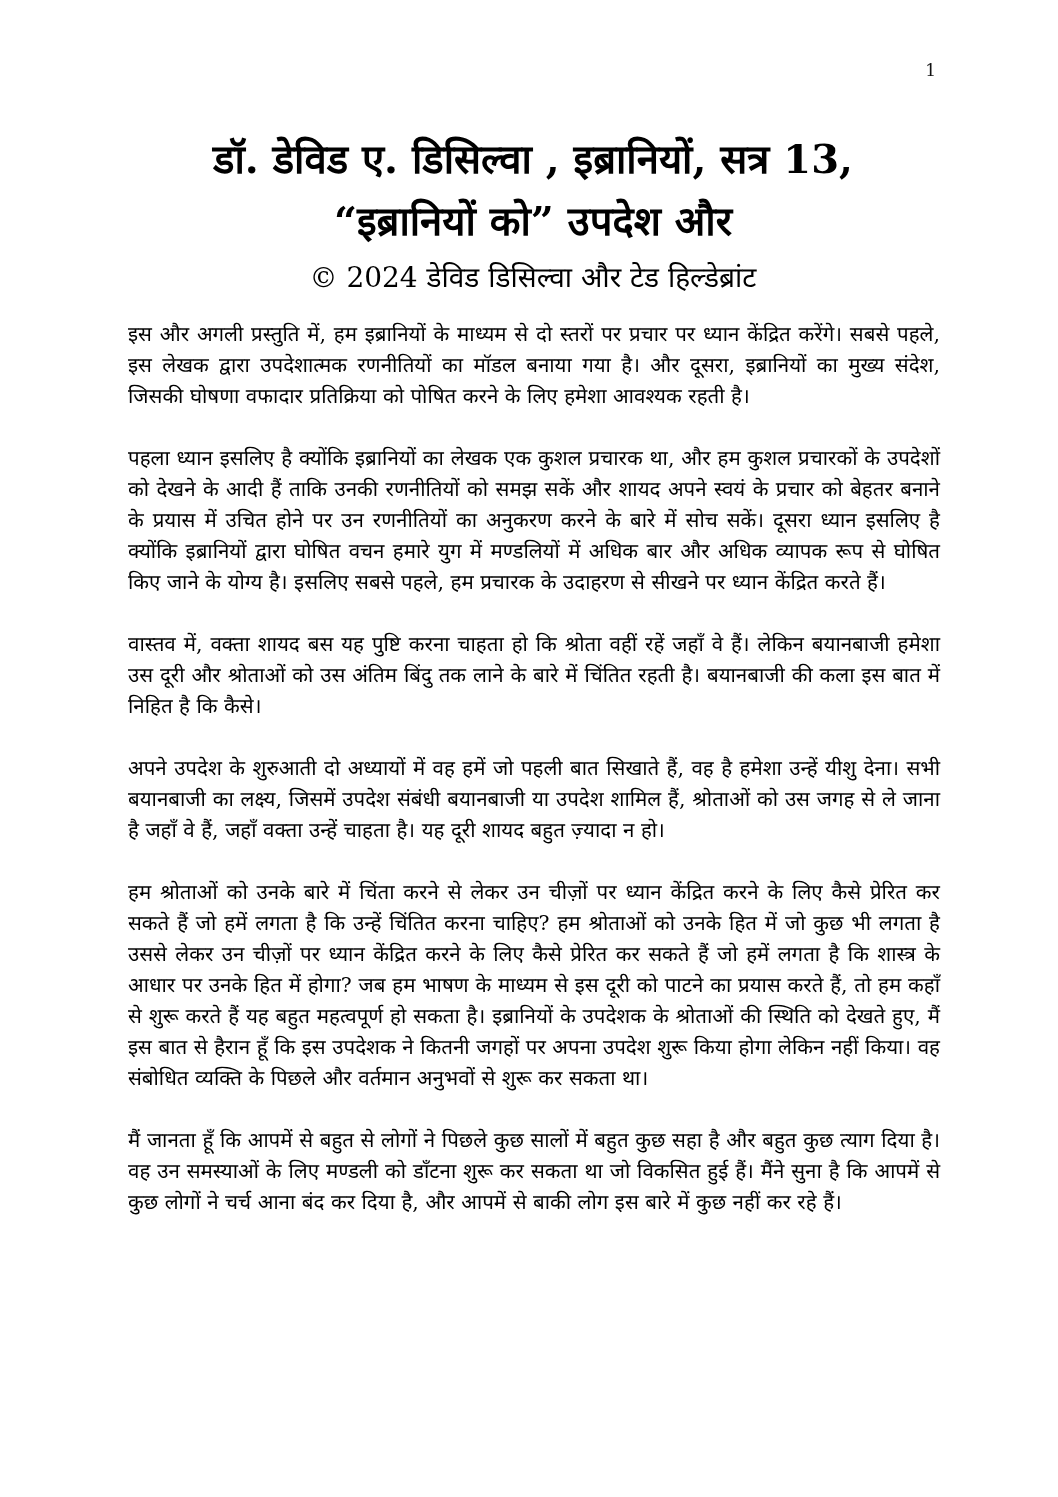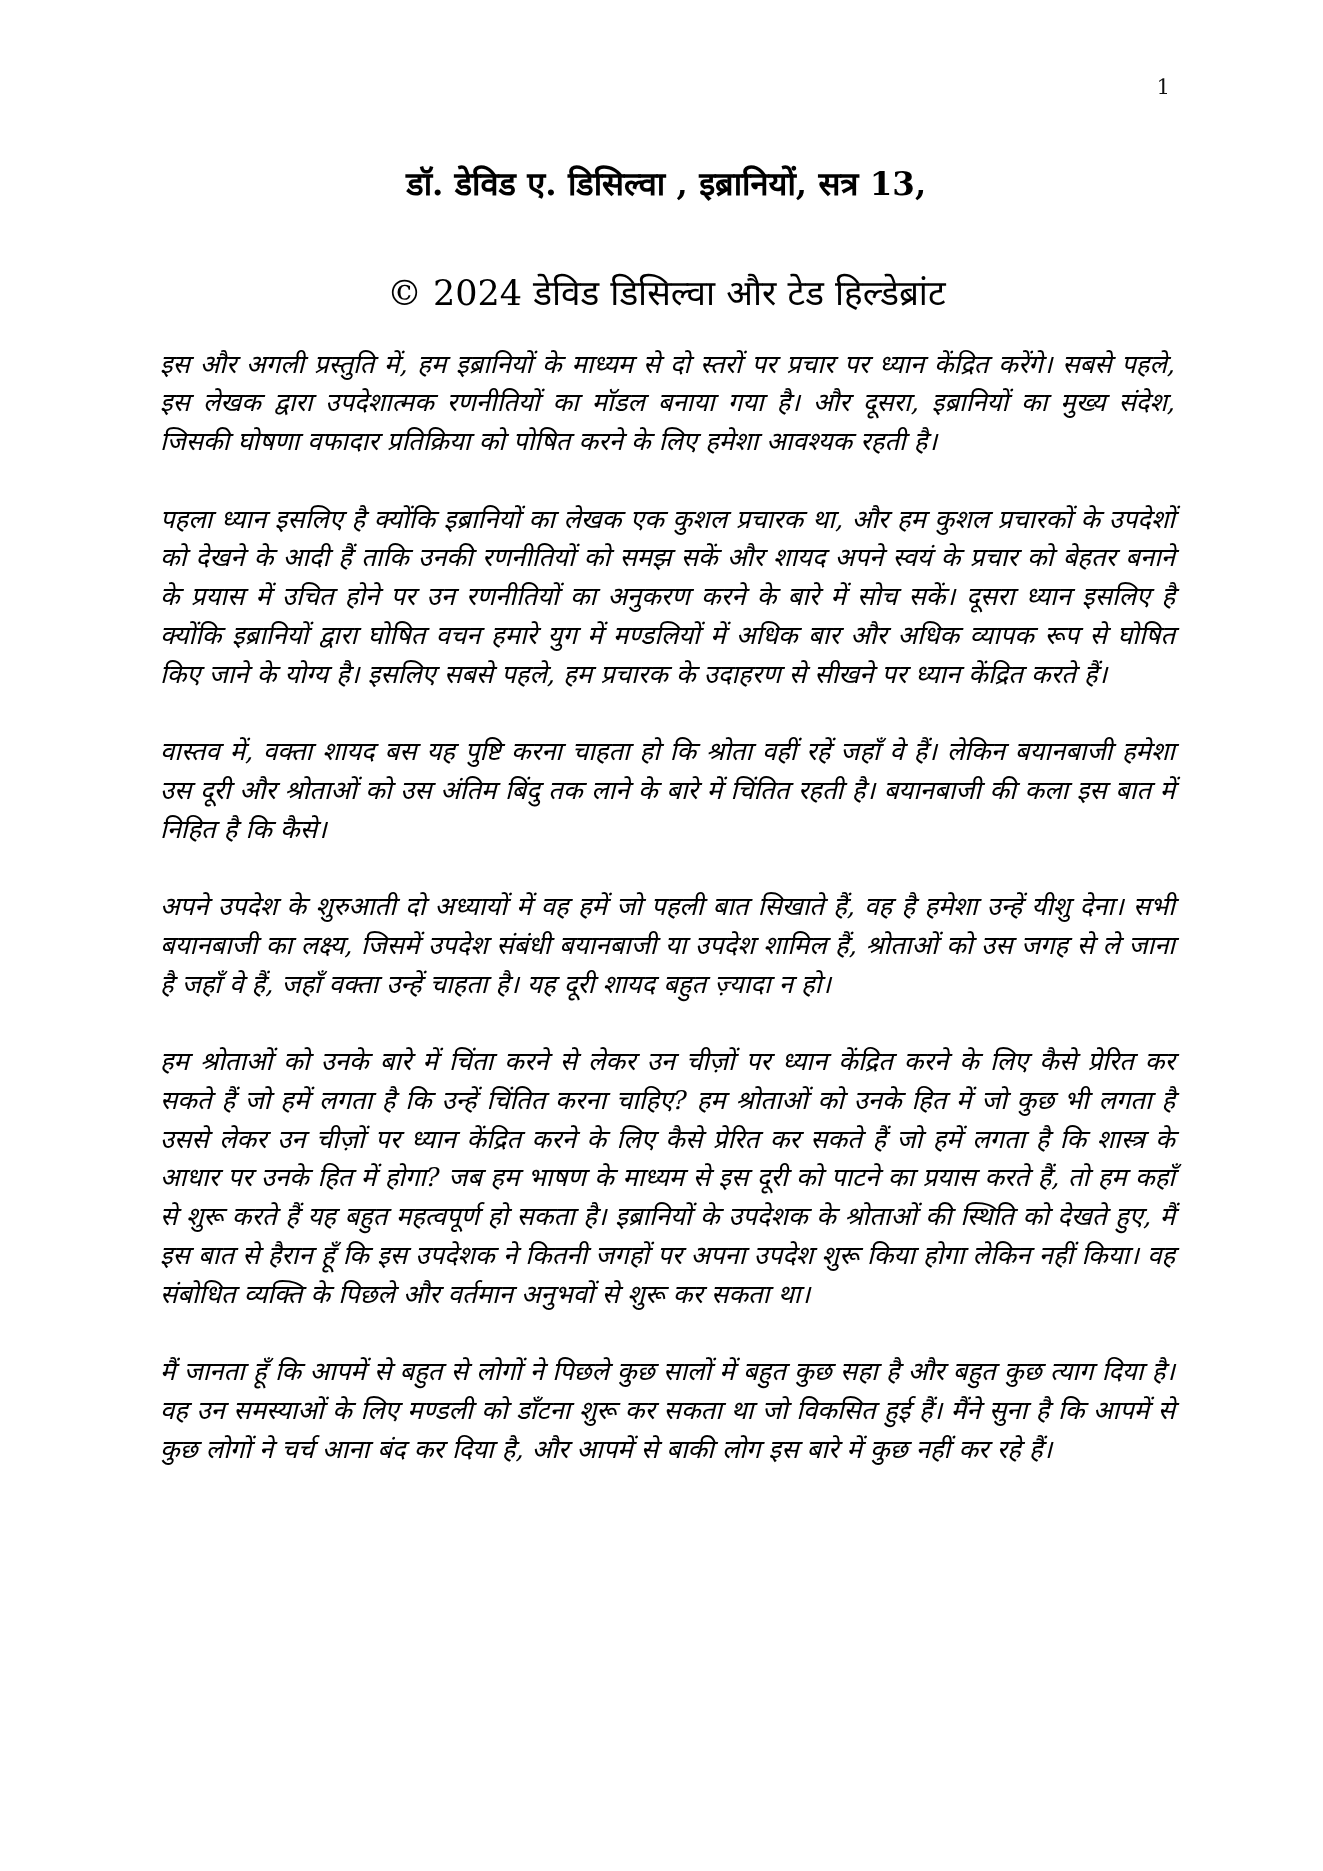--- a/index.html
+++ b/index.html
@@ -22,54 +22,53 @@
     position: absolute;
     top: 60px;
     right: 122px;
     font-size: 17px;
     color: #111111;
   }
   .title-block {
     margin: 128px 120px 0 128px;
     text-align: center;
     font-weight: bold;
-    font-size: 26px;
+    font-size: 40px;
     line-height: 1.55;
     color: #000000;
   }
   .copyright {
     margin: 6px 120px 0 128px;
     text-align: center;
     font-size: 28px;
     font-weight: normal;
     line-height: 1.4;
     color: #000000;
   }
   .body-text {
     margin: 22px 118px 0 128px;
-    font-style: italic;
   }
   .body-text p {
     font-size: 20.5px;
     line-height: 31px;
     text-align: justify;
     margin: 0 0 31px 0;
     color: #000000;
   }
 </style>
 </head>
 <body>
 
 <div class="page">
 
   <div class="page-number">1</div>
 
   <h1 class="title-block">
     <span>डॉ. डेविड ए. डिसिल्वा , इब्रानियों, सत्र 13,</span><br>
-    <br>
+    <span>“इब्रानियों को” उपदेश और</span><br>
   </h1>
 
   <div class="copyright">© 2024 डेविड डिसिल्वा और टेड हिल्डेब्रांट</div>
 
   <div class="body-text">
     <p>इस और अगली प्रस्तुति में, हम इब्रानियों के माध्यम से दो स्तरों पर प्रचार पर ध्यान केंद्रित करेंगे। सबसे पहले, इस लेखक द्वारा उपदेशात्मक रणनीतियों का मॉडल बनाया गया है। और दूसरा, इब्रानियों का मुख्य संदेश, जिसकी घोषणा वफादार प्रतिक्रिया को पोषित करने के लिए हमेशा आवश्यक रहती है।</p>
     <p>पहला ध्यान इसलिए है क्योंकि इब्रानियों का लेखक एक कुशल प्रचारक था, और हम कुशल प्रचारकों के उपदेशों को देखने के आदी हैं ताकि उनकी रणनीतियों को समझ सकें और शायद अपने स्वयं के प्रचार को बेहतर बनाने के प्रयास में उचित होने पर उन रणनीतियों का अनुकरण करने के बारे में सोच सकें। दूसरा ध्यान इसलिए है क्योंकि इब्रानियों द्वारा घोषित वचन हमारे युग में मण्डलियों में अधिक बार और अधिक व्यापक रूप से घोषित किए जाने के योग्य है। इसलिए सबसे पहले, हम प्रचारक के उदाहरण से सीखने पर ध्यान केंद्रित करते हैं।</p>
     <p>वास्तव में, वक्ता शायद बस यह पुष्टि करना चाहता हो कि श्रोता वहीं रहें जहाँ वे हैं। लेकिन बयानबाजी हमेशा उस दूरी और श्रोताओं को उस अंतिम बिंदु तक लाने के बारे में चिंतित रहती है। बयानबाजी की कला इस बात में निहित है कि कैसे।</p>
     <p>अपने उपदेश के शुरुआती दो अध्यायों में वह हमें जो पहली बात सिखाते हैं, वह है हमेशा उन्हें यीशु देना। सभी बयानबाजी का लक्ष्य, जिसमें उपदेश संबंधी बयानबाजी या उपदेश शामिल हैं, श्रोताओं को उस जगह से ले जाना है जहाँ वे हैं, जहाँ वक्ता उन्हें चाहता है। यह दूरी शायद बहुत ज़्यादा न हो।</p>
     <p>हम श्रोताओं को उनके बारे में चिंता करने से लेकर उन चीज़ों पर ध्यान केंद्रित करने के लिए कैसे प्रेरित कर सकते हैं जो हमें लगता है कि उन्हें चिंतित करना चाहिए? हम श्रोताओं को उनके हित में जो कुछ भी लगता है उससे लेकर उन चीज़ों पर ध्यान केंद्रित करने के लिए कैसे प्रेरित कर सकते हैं जो हमें लगता है कि शास्त्र के आधार पर उनके हित में होगा? जब हम भाषण के माध्यम से इस दूरी को पाटने का प्रयास करते हैं, तो हम कहाँ से शुरू करते हैं यह बहुत महत्वपूर्ण हो सकता है। इब्रानियों के उपदेशक के श्रोताओं की स्थिति को देखते हुए, मैं इस बात से हैरान हूँ कि इस उपदेशक ने कितनी जगहों पर अपना उपदेश शुरू किया होगा लेकिन नहीं किया। वह संबोधित व्यक्ति के पिछले और वर्तमान अनुभवों से शुरू कर सकता था।</p>

